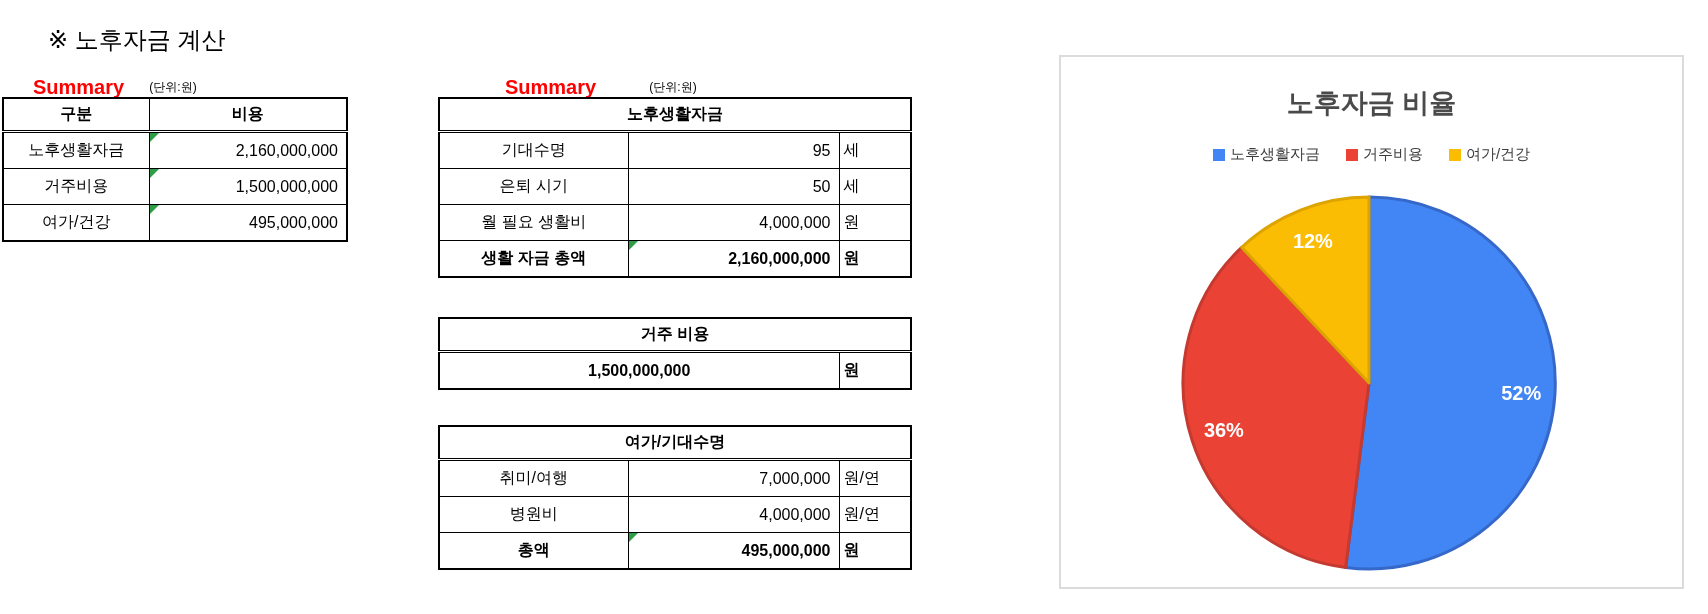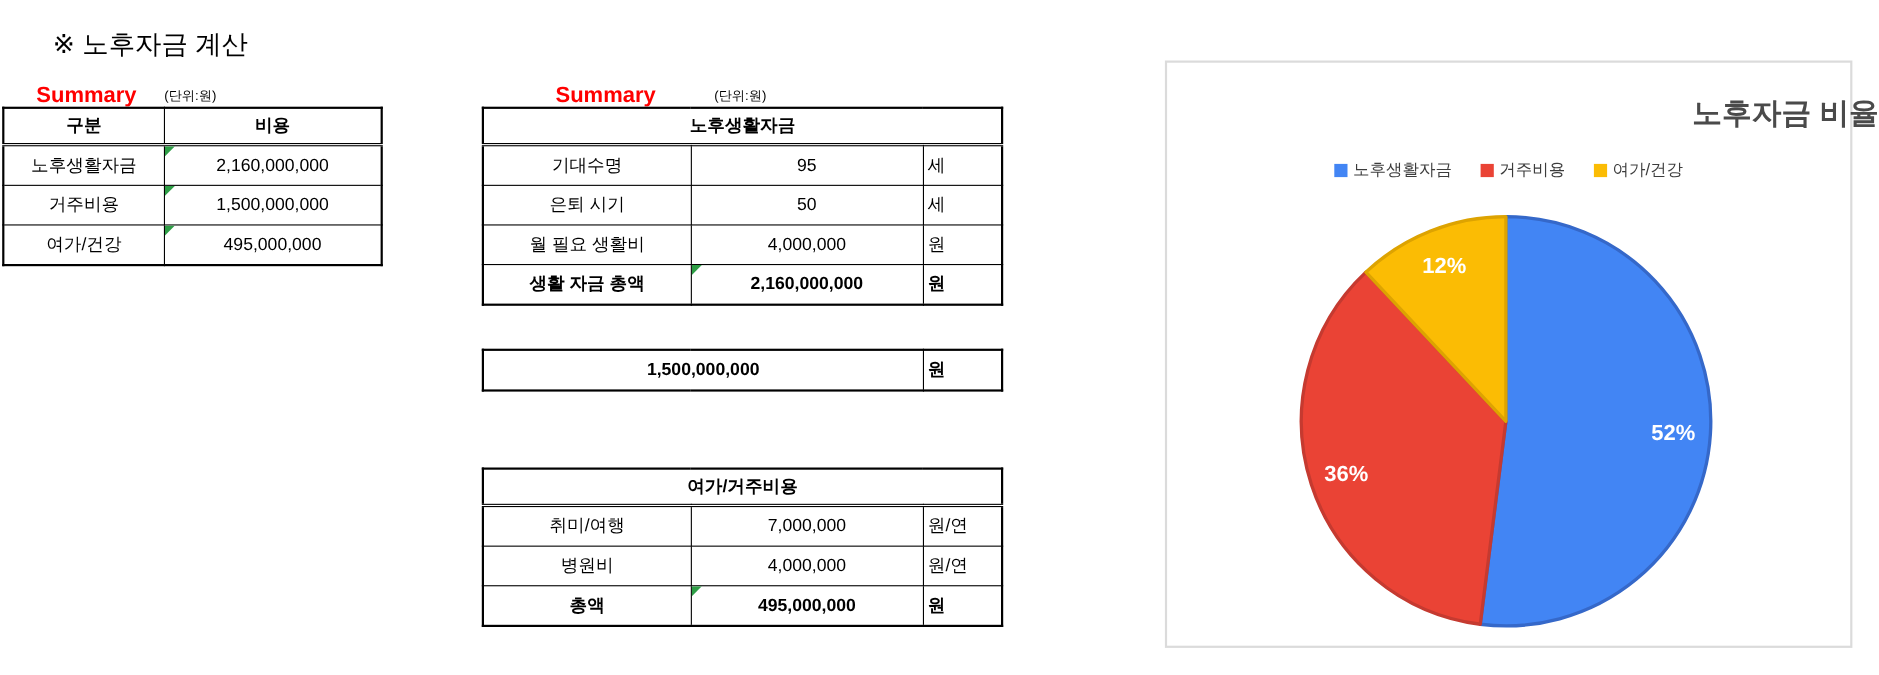--- a/index.html
+++ b/index.html
@@ -14,36 +14,36 @@
   table.tbl{
     position:absolute;border-collapse:collapse;table-layout:fixed;background:#fff;
     border:2px solid #000;
   }
   .tbl td,.tbl th{
     border:1px solid #000;font-size:16px;padding:0 8px;height:35px;
     white-space:nowrap;overflow:hidden;font-weight:normal;
   }
   .tbl tr.hdr th,.tbl tr.hdr td{border-bottom:3px double #000;font-weight:bold;text-align:center;height:31px;}
   .tbl .lbl{text-align:center;}
-  .tbl .num{text-align:center;position:relative;margin-left:28px;}
+  .tbl .num{text-align:right;position:relative;margin-left:28px;}
   .tbl .ctr{text-align:center;}
   .tbl .unit{text-align:left;padding:0 4px;}
   .bold{font-weight:bold !important;}
   .flag{
     position:absolute;left:0;top:0;width:0;height:0;
     border-top:9px solid #2E9E46;border-right:9px solid transparent;
   }
   
   .chart-card{
     position:absolute;left:1059px;top:55px;width:625px;height:534px;
     box-sizing:border-box;border:2px solid #DBDBDB;background:#fff;
   }
   .chart-title{
-    position:absolute;left:0;top:28px;width:100%;text-align:right;
-    font-size:27px;font-weight:bold;color:#4A4A4A;padding-left:26px;
+    position:absolute;left:0;top:28px;width:100%;text-align:center;
+    font-size:27px;font-weight:bold;color:#4A4A4A;
   }
   .chart-legend{
     position:absolute;left:0;top:88px;width:100%;
     display:flex;justify-content:center;align-items:center;gap:26px;
   }
   .legend-item{display:flex;align-items:center;gap:5px;font-size:15px;color:#3C3C3C;}
   .legend-swatch{width:12px;height:12px;display:inline-block;}
   .pie-svg{position:absolute;left:0;top:0;}
   .pie-label{
     font-family:"Liberation Sans","DejaVu Sans",sans-serif;
@@ -121,36 +121,39 @@
   </tbody>
     </table>
 
   <table class="tbl" style="left:438px;top:317px;width:472px;">
     <colgroup>
         <col style="width:189px">
         <col style="width:211px">
         <col style="width:72px">
       </colgroup>
     <tbody>
+        <tr class="hdr">
+      <th colspan="3">거주 비용</th>
+    </tr>
     <tr>
       <td class="ctr bold" colspan="2">1,500,000,000</td>
       <td class="unit bold">원</td>
     </tr>
   </tbody>
     </table>
 
   <table class="tbl" style="left:438px;top:425px;width:472px;">
     <colgroup>
         <col style="width:189px">
         <col style="width:211px">
         <col style="width:72px">
       </colgroup>
     <tbody>
         <tr class="hdr">
-      <th colspan="3">여가/거주비용</th>
+      <th colspan="3">여가/기대수명</th>
     </tr>
     <tr>
       <td class="lbl">취미/여행</td>
       <td class="num">7,000,000</td>
       <td class="unit">원/연</td>
     </tr>
     <tr>
       <td class="lbl">병원비</td>
       <td class="num">4,000,000</td>
       <td class="unit">원/연</td>

